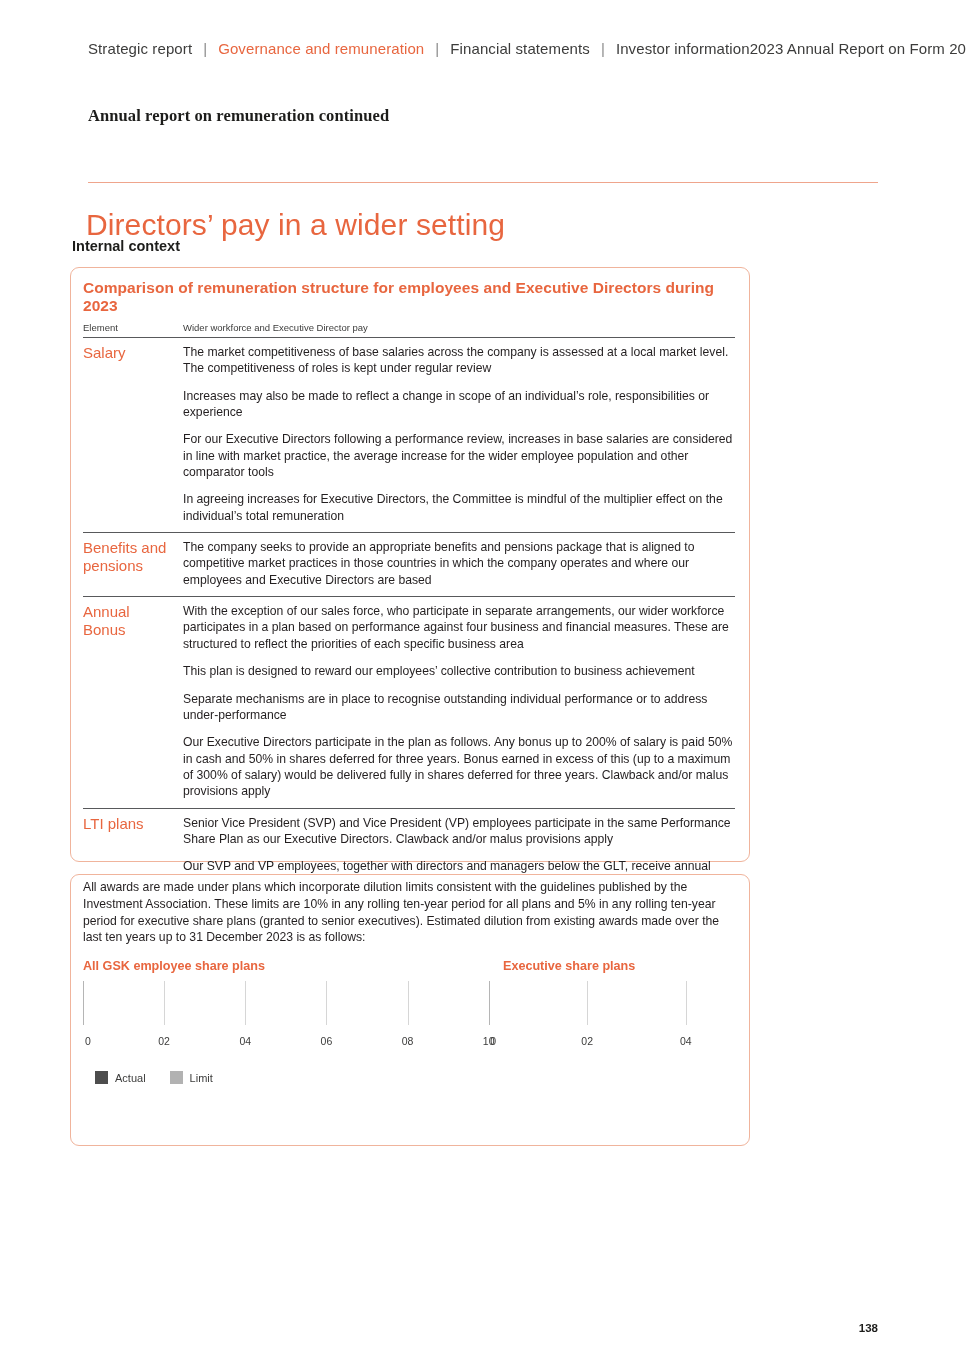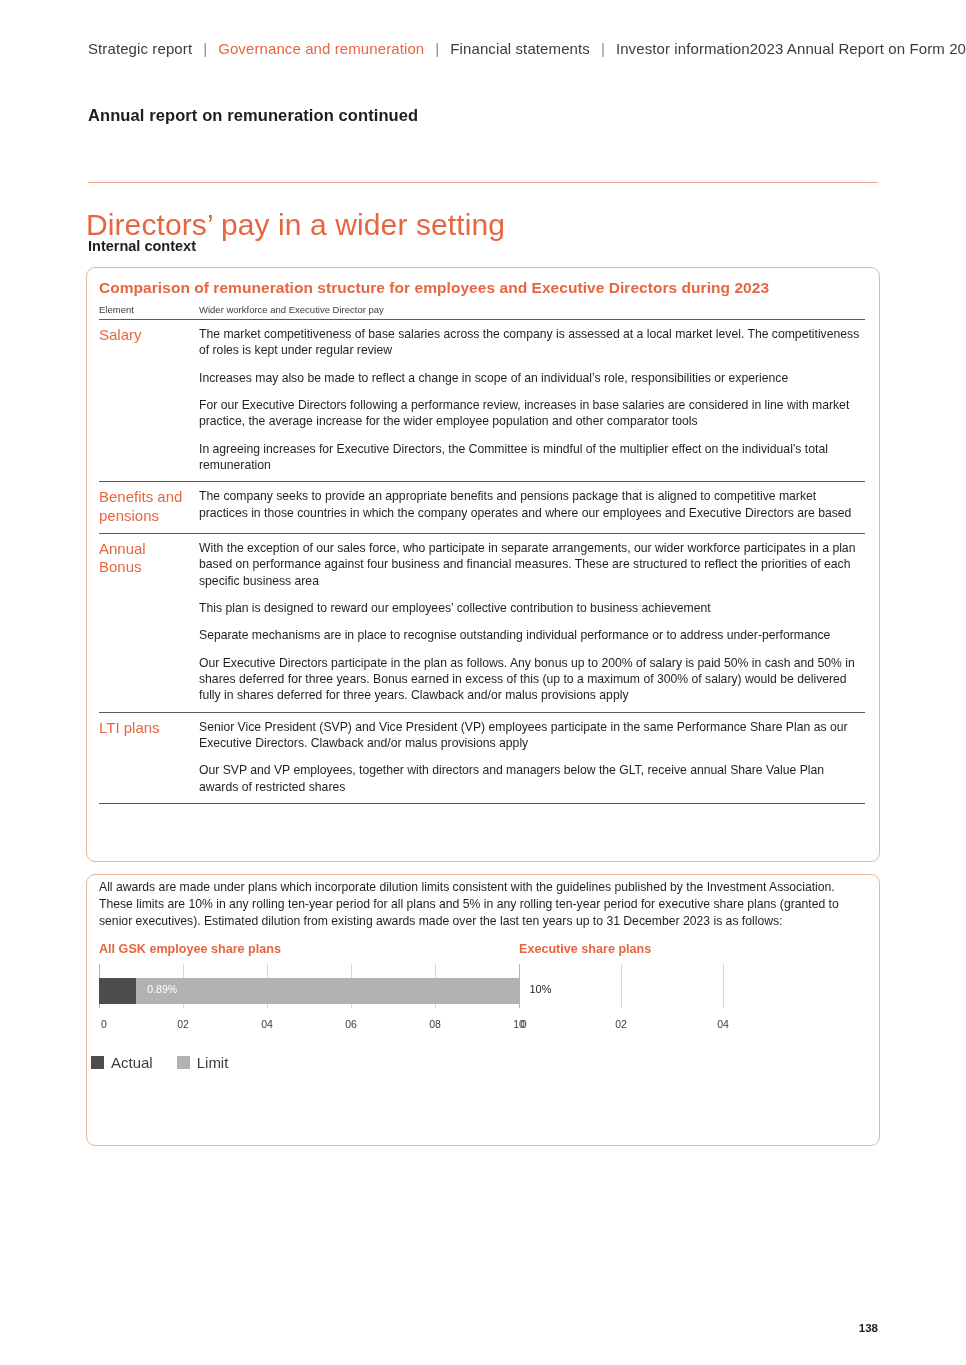--- a/index.html
+++ b/index.html
@@ -36,48 +36,49 @@
   .topnav .report-ref { white-space: nowrap; color: #3c3c3b; }
 
   
   .kicker {
     position: absolute;
     left: 88px; top: 106px;
     font-size: 16.5px;
     font-weight: bold;
     color: #1d1d1b;
     letter-spacing: .1px;
+    font-family: Liberation Serif, serif;
   }
   .rule-top {
     position: absolute;
     left: 88px; top: 182px;
     width: 790px; height: 1px;
     background: #efa58c;
   }
   .page-title {
     position: absolute;
     left: 86px; top: 188px;
     font-size: 30px;
     font-weight: normal;
     color: #e8663f;
     letter-spacing: .1px;
   }
   .subhead {
     position: absolute;
-    left: 88px; top: 238px;
+    left: 72px; top: 238px;
     font-size: 14.5px;
     font-weight: bold;
     color: #1d1d1b;
   }
 
   
   .panel {
     position: absolute;
-    left: 86px;
-    width: 794px;
+    left: 70px;
+    width: 680px;
     border: 1px solid #f0b49c;
     border-radius: 9px;
     background: #fff;
   }
   #panel-comparison { top: 267px; height: 595px; }
   #panel-dilution  { top: 874px; height: 272px; }
 
   .panel-title {
     color: #e8663f;
     font-size: 15.5px;
@@ -192,24 +193,24 @@
     margin-top: 2px;
   }
   .tick {
     position: absolute;
     top: 0;
     font-size: 10.5px;
     color: #3c3c3b;
     transform: translateX(-50%);
   }
   .legend {
-    margin: 18px 14px 0 4px;
+    margin: 18px 14px 0 24px;
     display: flex;
     align-items: center;
-    font-size: 15px;
+    font-size: 11px;
     color: #3c3c3b;
   }
   .legend .item { display: flex; align-items: center; margin-right: 24px; }
   .legend .sw {
     width: 13px; height: 13px;
     margin-right: 7px;
     display: inline-block;
   }
   .legend .sw.actual { background: #4d4d4d; }
   .legend .sw.limit  { background: #b2b2b2; }
@@ -305,26 +306,20 @@
 
     <div class="chart left">
       <div class="plot">
         <span class="gridline first" style="left:0%"></span>
         <span class="gridline" style="left:20%"></span>
         <span class="gridline" style="left:40%"></span>
         <span class="gridline" style="left:60%"></span>
         <span class="gridline" style="left:80%"></span>
         <span class="gridline" style="left:100%"></span>
 
-        <div class="bars">
-          <div class="bar-limit" style="width:100%"></div>
-          <div class="bar-actual" style="width:8.9%"></div>
-          <span class="bar-inner-label" style="left:11.5%">0.89%</span>
-          <span class="bar-end-label" style="left:102.5%">10%</span>
-        </div>
       </div>
       <div class="axis">
         <span class="tick" style="left:1.2%">0</span>
         <span class="tick" style="left:20%">02</span>
         <span class="tick" style="left:40%">04</span>
         <span class="tick" style="left:60%">06</span>
         <span class="tick" style="left:80%">08</span>
         <span class="tick" style="left:100%">10</span>
       </div>
     </div>

